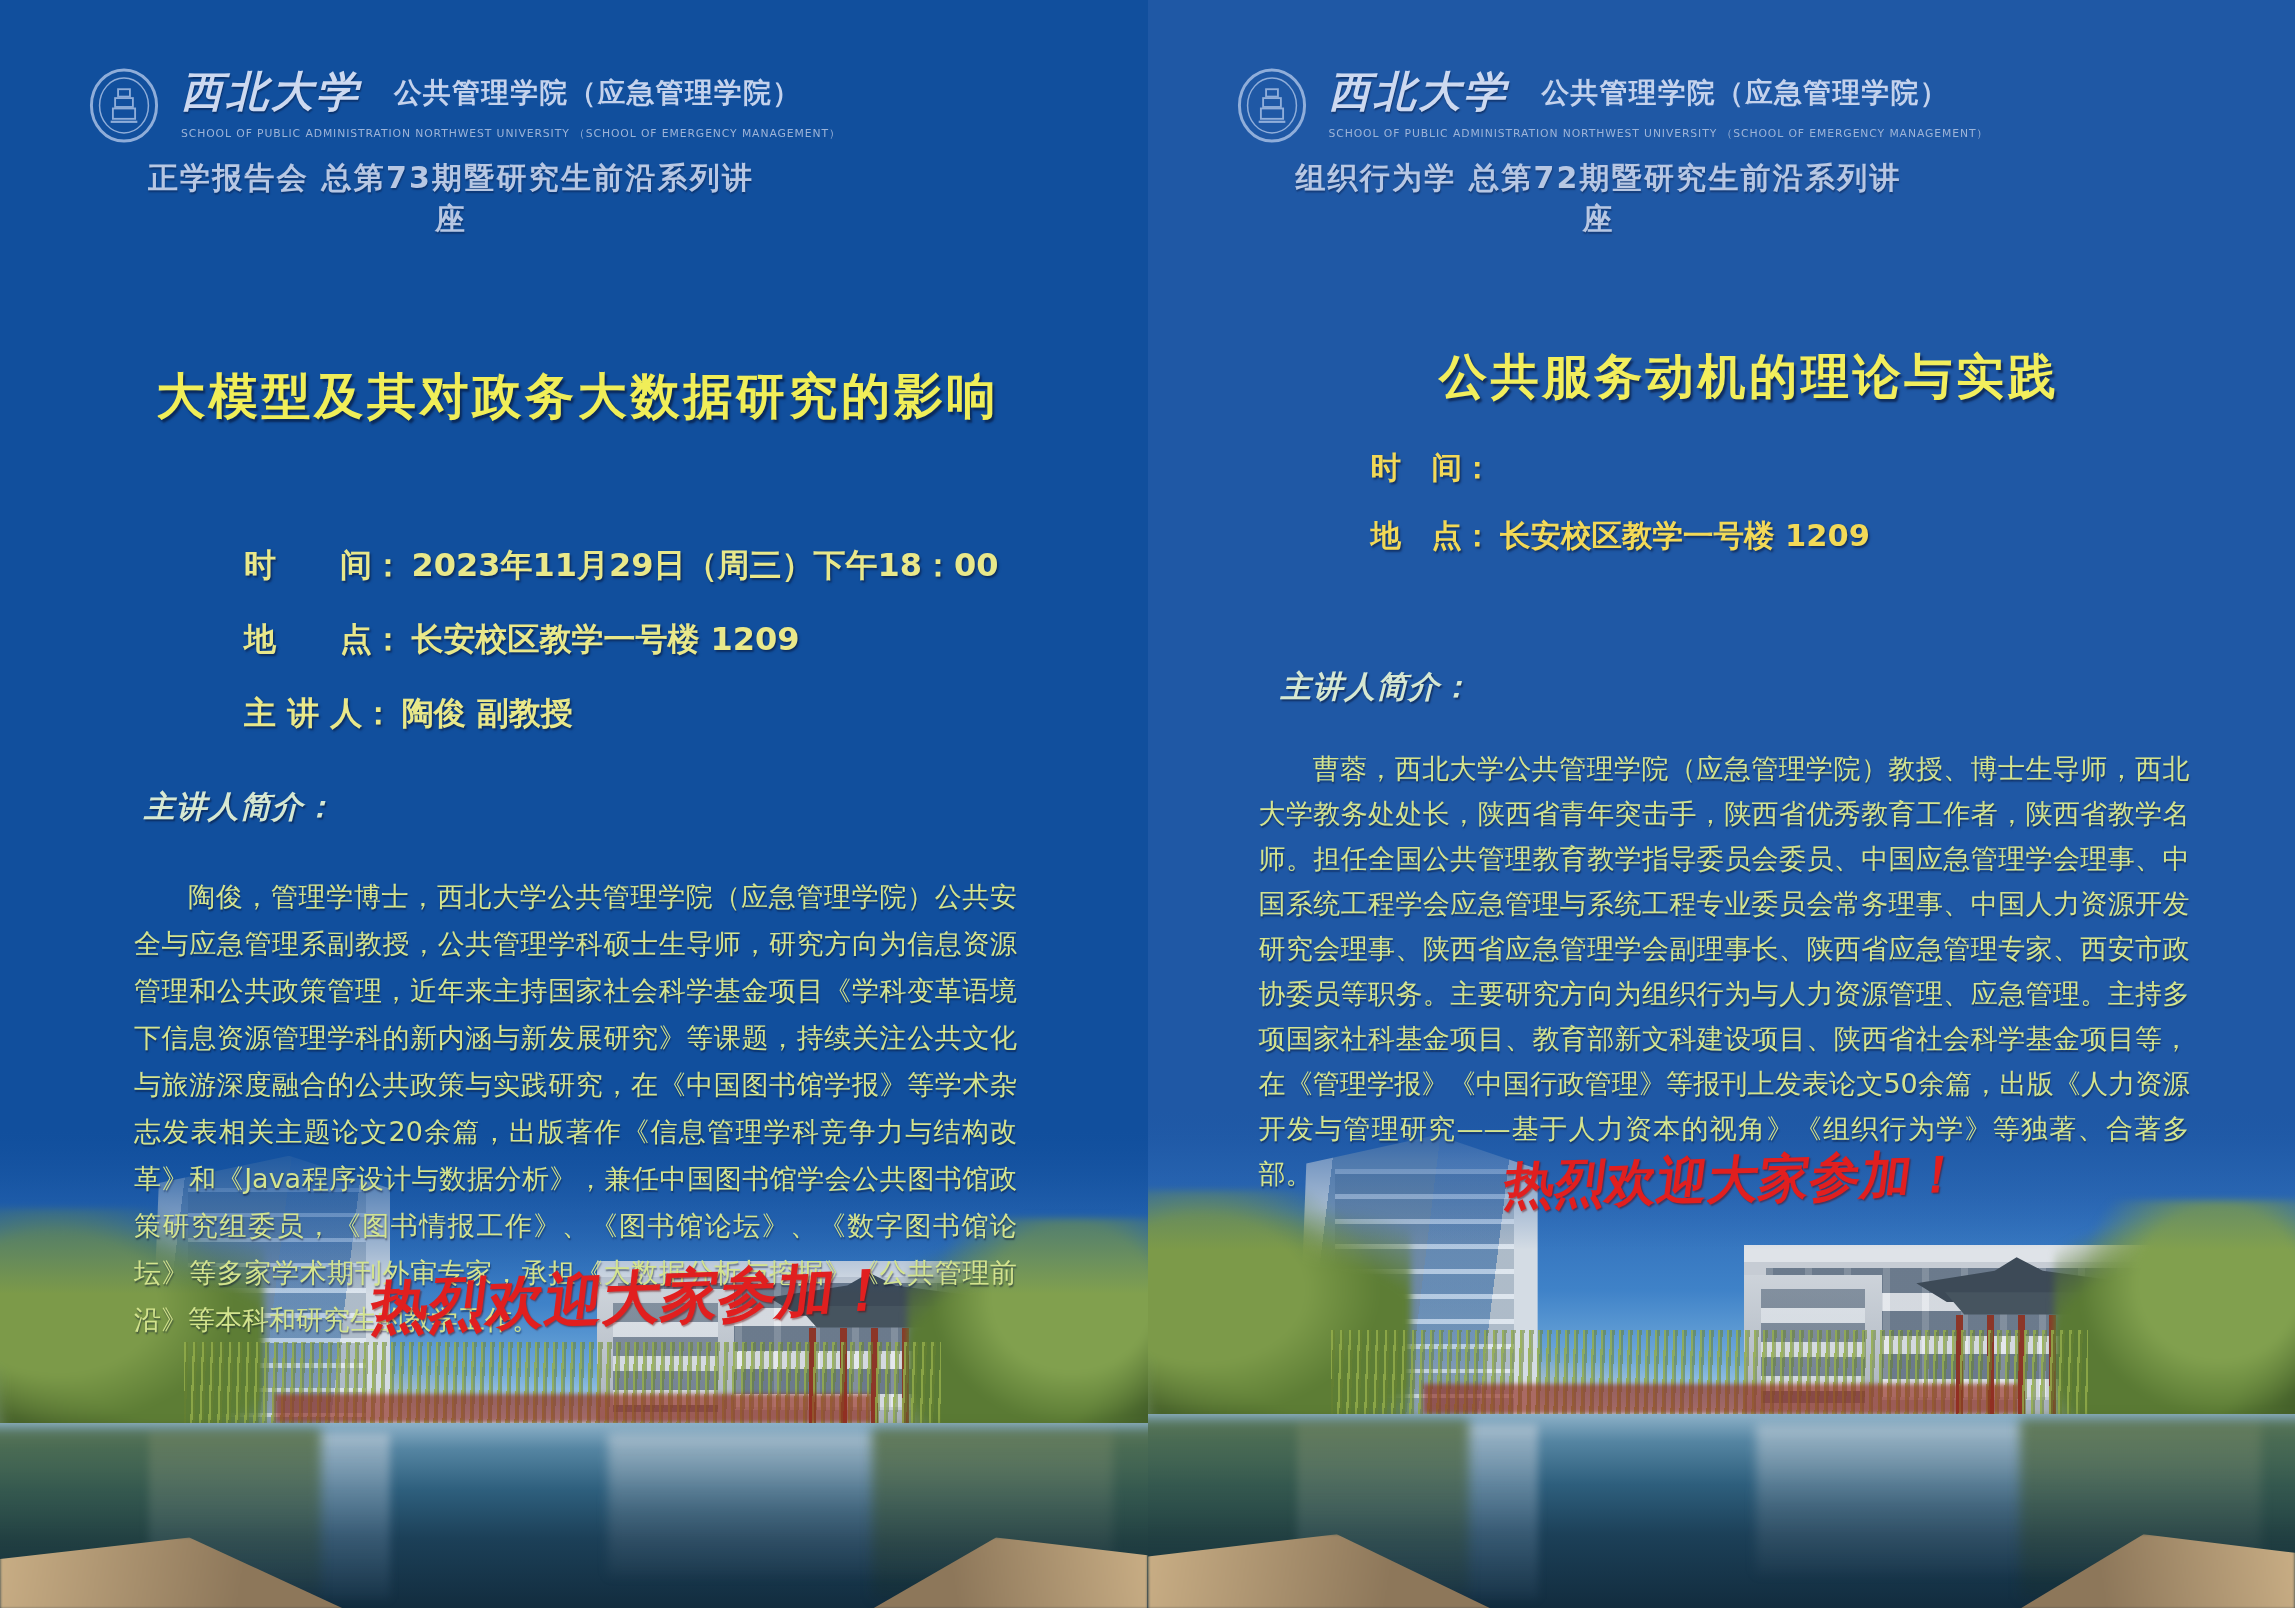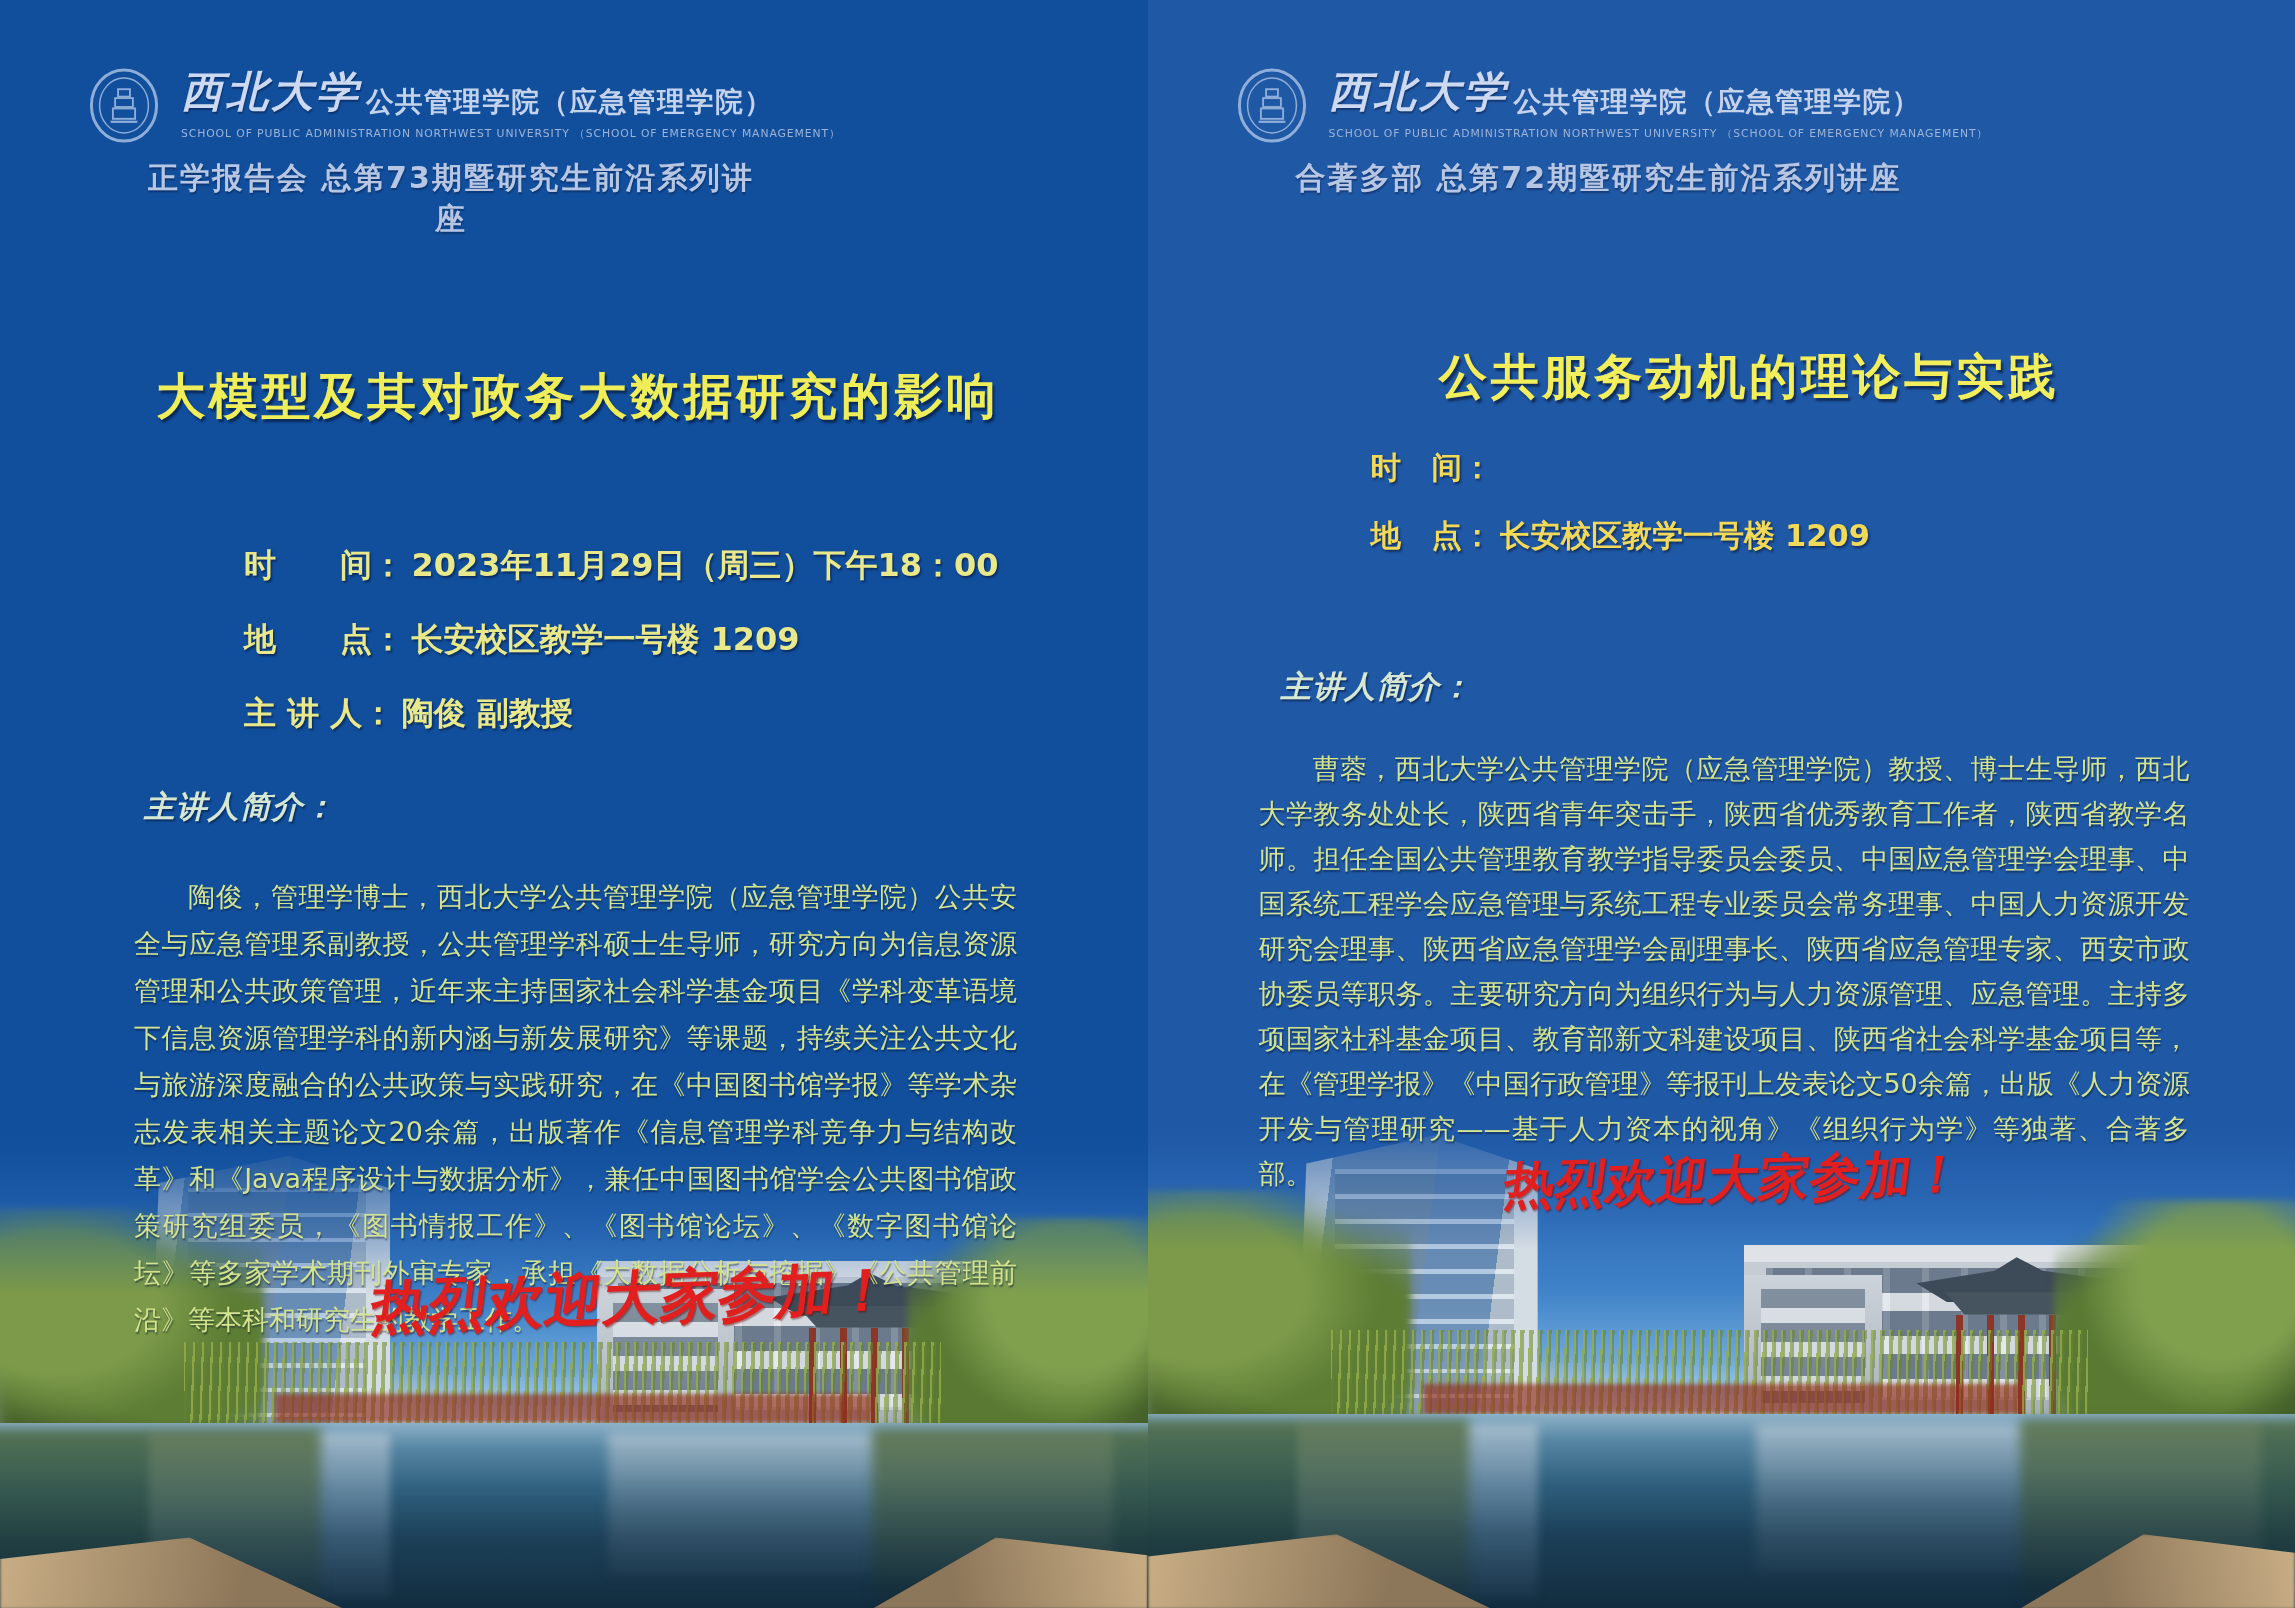--- a/index.html
+++ b/index.html
@@ -7,21 +7,21 @@
   .stage{position:relative;width:2295px;height:1609px;display:flex;}
 
   .poster{position:relative;width:1148px;height:1609px;overflow:hidden;background:var(--bg);}
   .poster--left{--bg:#114f9d;--info:#e9e88a;--title:#f0ee58;}
   .poster--right{--bg:#1f58a5;--info:#f2d957;--title:#f2ee5c;}
 
   
   .header{position:absolute;top:64px;left:88px;display:flex;align-items:flex-start;z-index:5;}
   .seal{width:72px;height:77px;flex:0 0 auto;margin-top:3px;opacity:.9;}
   .brand{margin-left:21px;}
-  .brand-row{display:flex;align-items:flex-end;white-space:nowrap;}
+  .brand-row{display:flex;align-items:center;white-space:nowrap;gap:28px;}
   .brand-cn{font-size:42px;font-weight:bold;font-style:italic;color:#cdd9f0;letter-spacing:3px;text-shadow:0.7px 1.5px 1.5px rgba(0,10,40,.4);}
   .brand-school{font-size:27.6px;font-weight:600;color:#c4d2ec;margin-left:5px;letter-spacing:1.5px;}
   .brand-en{font-size:10.8px;color:#9db4d8;letter-spacing:0.9px;margin-top:7.4px;white-space:nowrap;}
   .series{position:absolute;top:158px;left:142px;width:618px;text-align:center;font-size:30px;font-weight:600;color:#b7c7e3;letter-spacing:2.2px;z-index:5;text-shadow:0.7px 1.5px 1.5px rgba(0,10,40,.35);}
 
   
   .lecture-title{position:absolute;left:4px;width:100%;text-align:center;font-weight:bold;color:var(--title);letter-spacing:3.7px;text-shadow:2.2px 3px 2.2px rgba(5,15,45,.6);z-index:5;}
   .poster--left .lecture-title{top:331px;font-size:49px;}
   .poster--right .lecture-title{top:313px;font-size:48px;padding-left:24px;}
 
@@ -161,21 +161,21 @@
         <path d="M30 74 H66" stroke="#9db8e0" stroke-width="3"></path>
       </svg>
       <div class="brand">
         <div class="brand-row">
           <span class="brand-cn">西北大学</span>
           <span class="brand-school">公共管理学院（应急管理学院）</span>
         </div>
         <div class="brand-en">SCHOOL OF PUBLIC ADMINISTRATION NORTHWEST UNIVERSITY （SCHOOL OF EMERGENCY MANAGEMENT）</div>
       </div>
     </div>
-    <div class="series">合著多部 总第72期暨研究生前沿系列讲座</div>
+    <div class="series">组织行为学 总第72期暨研究生前沿系列讲座</div>
 
     <h1 class="lecture-title">公共服务动机的理论与实践</h1>
 
     <div class="info">
       <div class="info-row">
         <span class="info-label">时　间：</span>
       </div>
       <div class="info-row">
         <span class="info-label">地　点：</span>
         <span class="info-value">长安校区教学一号楼 1209</span>

